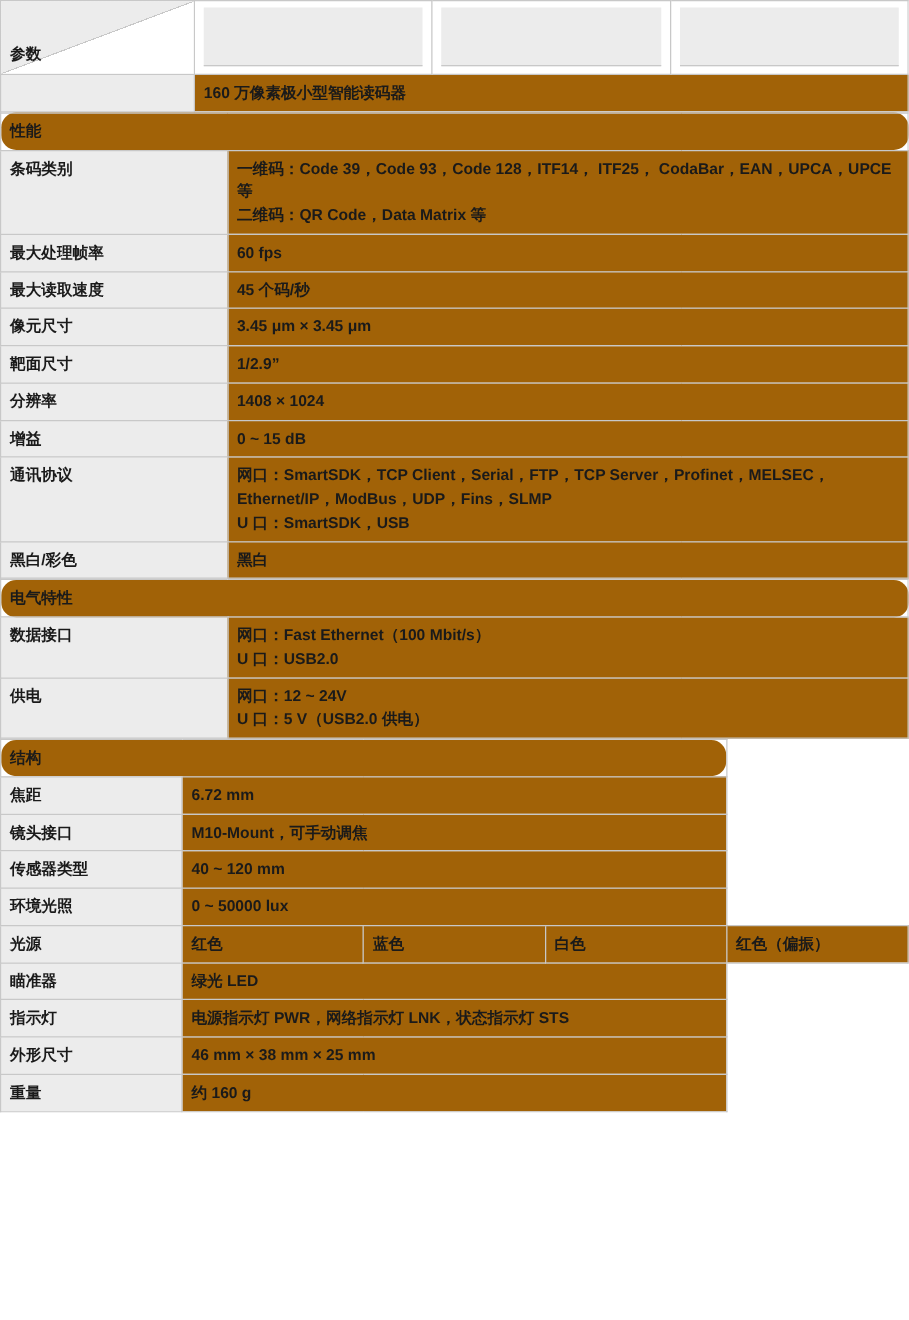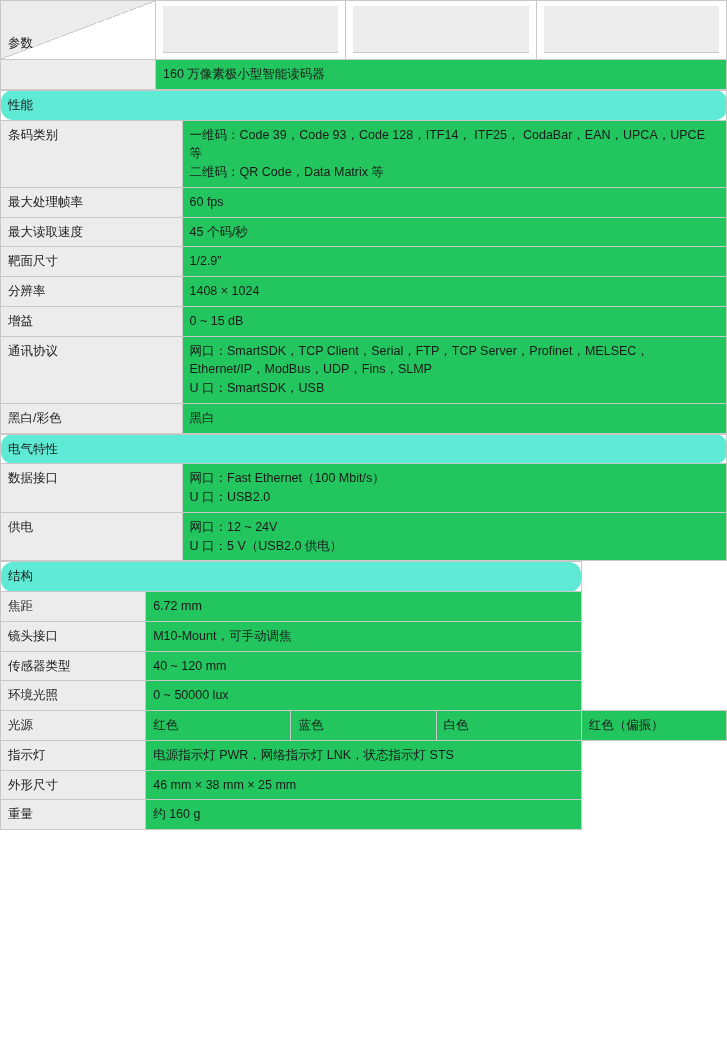--- a/index.html
+++ b/index.html
@@ -16,28 +16,28 @@
   table.spec {
     border-collapse: collapse;
     width: 727px;
     table-layout: fixed;
   }
   table.spec td, table.spec th {
     border: 1px solid #c8c8c8;
     padding: 5px 7px;
     vertical-align: top;
     line-height: 1.5;
-    font-weight: normal;
+    font-weight: bold;
     text-align: left;
   }
   .col-label { width: 140px; }
   .shade { background: #ececec; }
-  .white { background: #22c55e; }
+  .white { background: #a16207; }
   .section-row td {
-    background: #5eead4;
+    background: #a16207;
     font-weight: bold;
     padding-top: 4px;
     padding-bottom: 4px;
     border-radius: 12px;
   }
   .header-row td {
     height: 48px;
     padding: 0;
     border: 1px solid #c8c8c8;
   }
@@ -116,20 +116,26 @@
             <div>60 fps</div>
           </td>
         </tr>
         <tr>
           <td class="col-label shade">最大读取速度</td>
           <td class="white multi-line" colspan="3">
             <div>45 个码/秒</div>
           </td>
         </tr>
         <tr>
+          <td class="col-label shade">像元尺寸</td>
+          <td class="white multi-line" colspan="3">
+            <div>3.45 μm × 3.45 μm</div>
+          </td>
+        </tr>
+        <tr>
           <td class="col-label shade">靶面尺寸</td>
           <td class="white multi-line" colspan="3">
             <div>1/2.9”</div>
           </td>
         </tr>
         <tr>
           <td class="col-label shade">分辨率</td>
           <td class="white multi-line" colspan="3">
             <div>1408 × 1024</div>
           </td>
@@ -206,20 +212,26 @@
           </td>
         </tr>
         <tr>
           <td class="col-label shade">光源</td>
           <td class="white">红色</td>
           <td class="white">蓝色</td>
           <td class="white">白色</td>
           <td class="white">红色（偏振）</td>
         </tr>
         <tr>
+          <td class="col-label shade">瞄准器</td>
+          <td class="white multi-line" colspan="3">
+            <div>绿光 LED</div>
+          </td>
+        </tr>
+        <tr>
           <td class="col-label shade">指示灯</td>
           <td class="white multi-line" colspan="3">
             <div>电源指示灯 PWR，网络指示灯 LNK，状态指示灯 STS</div>
           </td>
         </tr>
         <tr>
           <td class="col-label shade">外形尺寸</td>
           <td class="white multi-line" colspan="3">
             <div>46 mm × 38 mm × 25 mm</div>
           </td>

